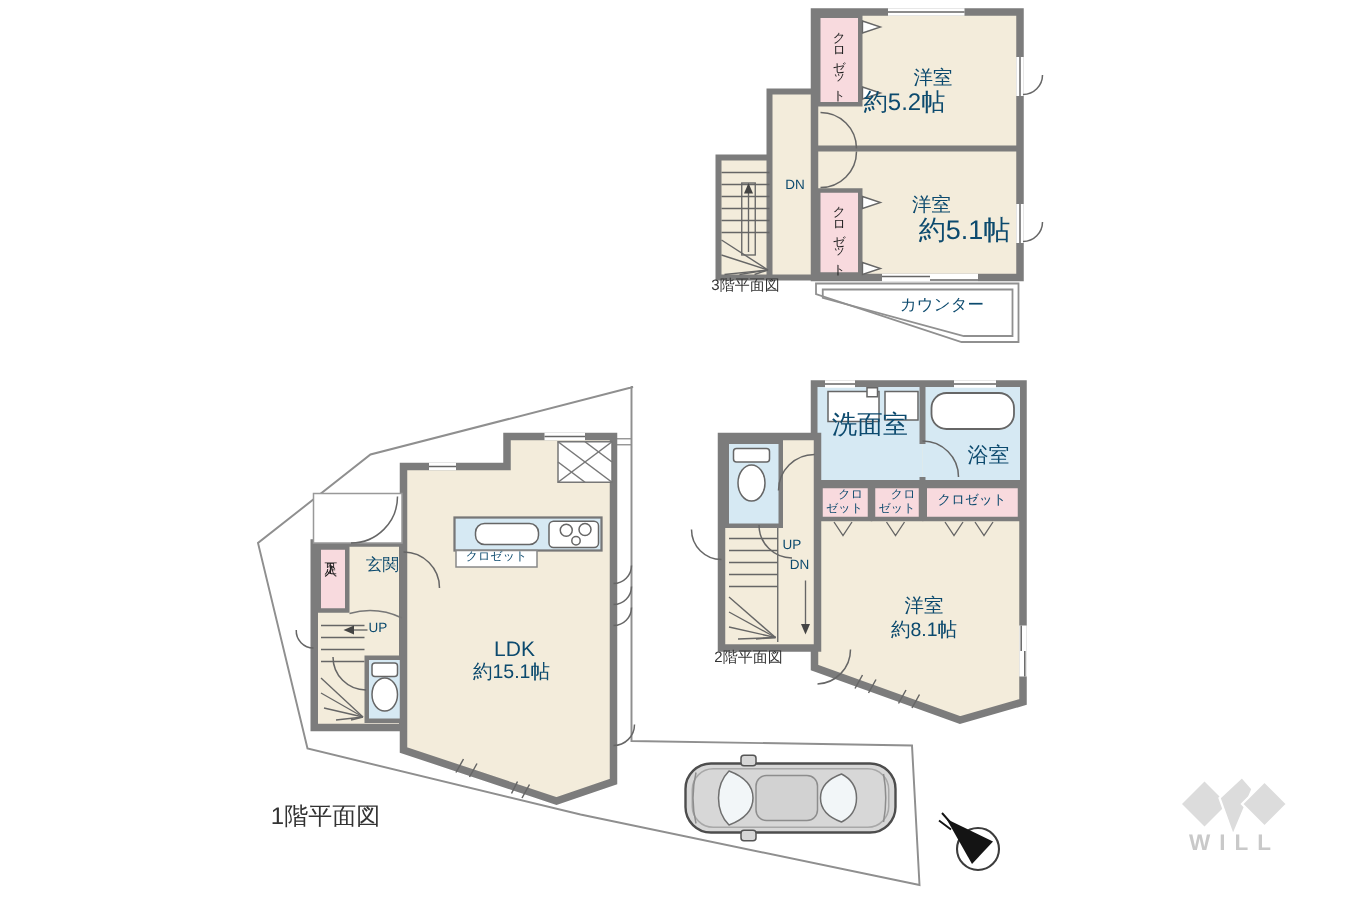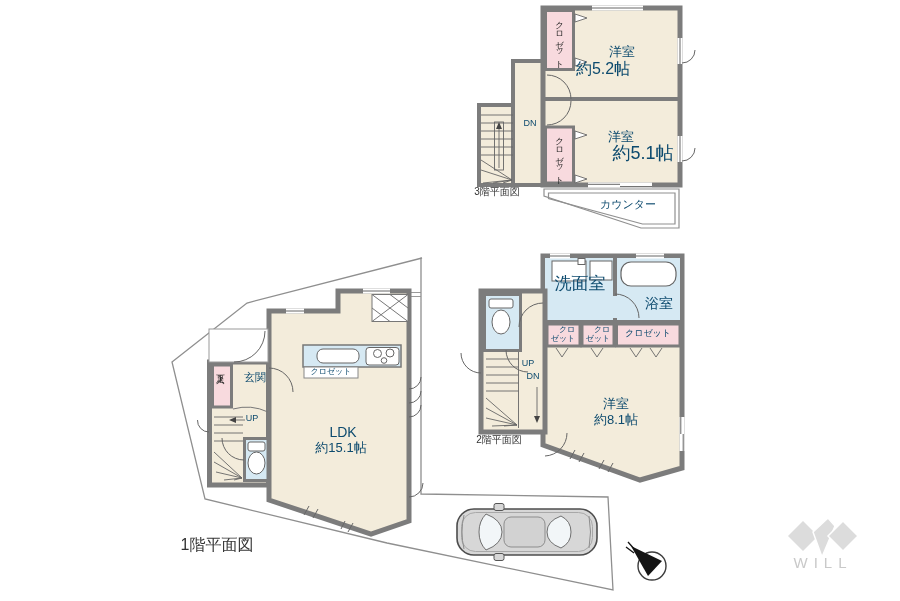--- a/index.html
+++ b/index.html
@@ -5,21 +5,21 @@
   html,body{margin:0;padding:0;background:#ffffff;}
   #stage{position:relative;width:900px;height:601px;background:#fff;overflow:hidden;
          font-family:"Liberation Sans","DejaVu Sans",sans-serif;}
   svg{position:absolute;left:0;top:0;}
   .lbl{position:absolute;transform:translate(-50%,-50%);color:#0c4a6e;white-space:nowrap;
        font-family:"Liberation Sans","DejaVu Sans",sans-serif;line-height:1.1;}
   .vlbl{position:absolute;transform:translate(-50%,0);writing-mode:vertical-rl;
         text-orientation:upright;color:#222;white-space:nowrap;}
   .pre{white-space:pre-line;text-align:right;line-height:1.1;}
   .cap{font-weight:400;color:#333;}
-  .logo-text{color:#c9c9c9;font-weight:normal;letter-spacing:6px;}
+  .logo-text{color:#c9c9c9;font-weight:bold;letter-spacing:6px;}
 </style>
 </head>
 <body>
 
 <div id="stage">
 
 <svg width="900" height="601" viewBox="0 0 900 601">
 
   <g>
     <polygon points="422,258 247,303 172,362 205,499 387,543 613,590 608,497 421,494 421,258" fill="none" stroke="#8f8f8f" stroke-width="1.3"></polygon>

